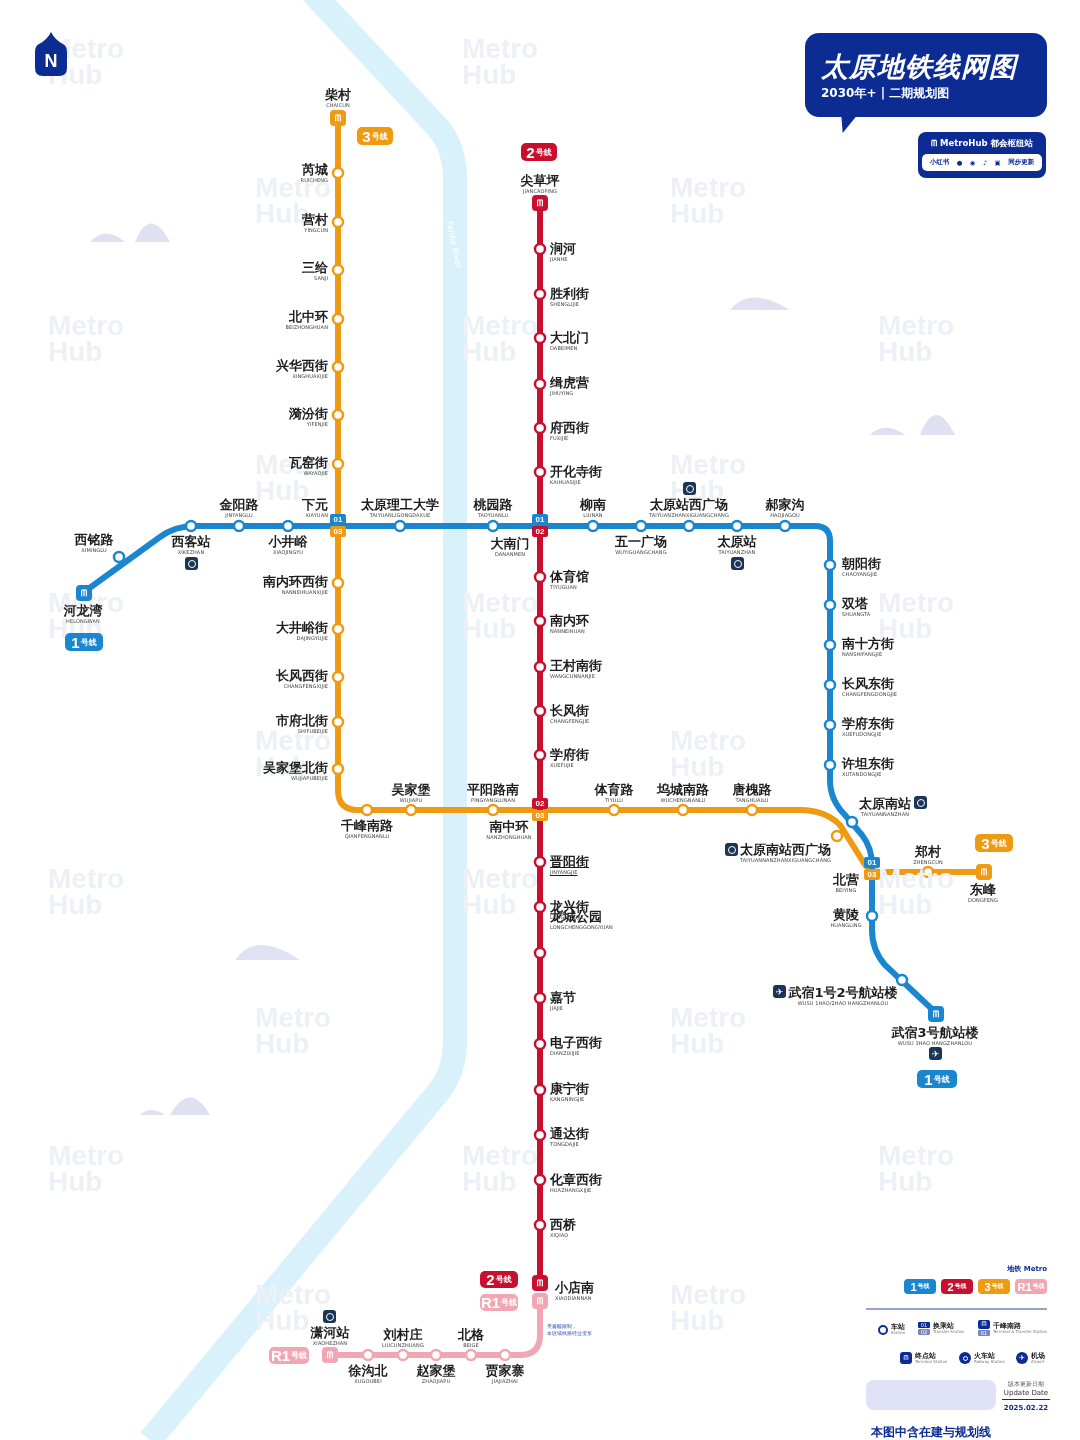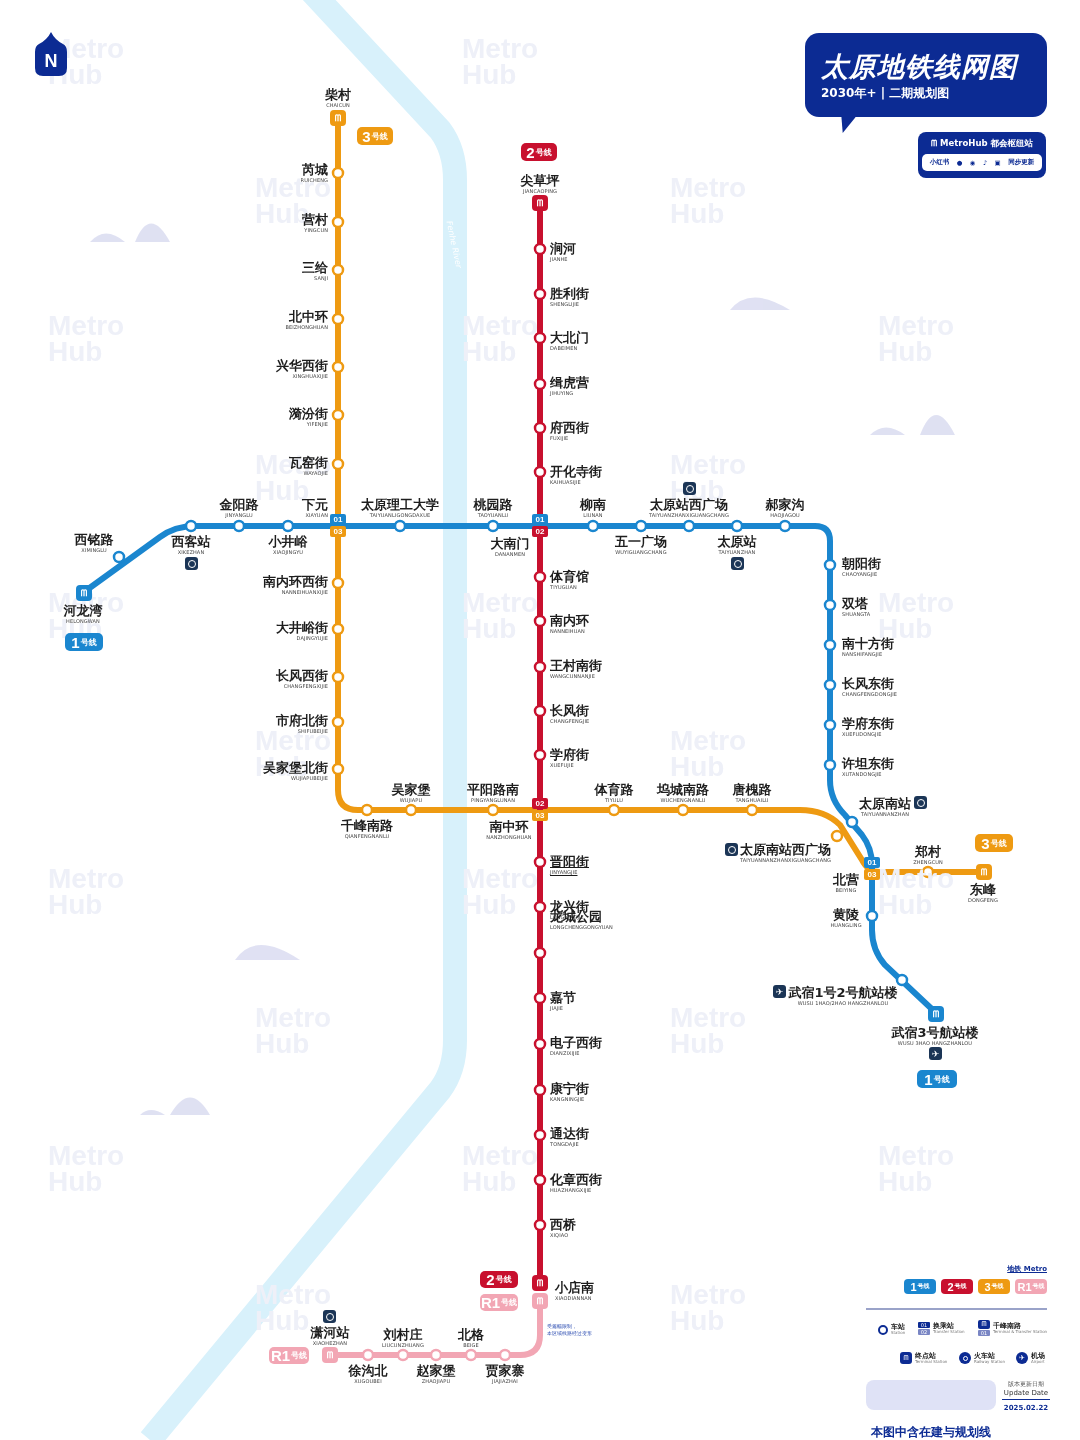--- a/index.html
+++ b/index.html
@@ -23,21 +23,21 @@
   .air-ic { position: absolute; width: 13px; height: 13px; border-radius: 3px; background: #1b3556; color: #fff; font-size: 9px; display: flex; align-items: center; justify-content: center; }
   #title-box { position: absolute; left: 805px; top: 33px; width: 242px; height: 84px; background: #0c2b93; border-radius: 14px; color: #fff; padding: 16px 16px; }
   #title-box .t1 { font-size: 27px; font-weight: 700; letter-spacing: 1px; font-style: italic; }
   #title-box .t2 { font-size: 12px; font-weight: 700; }
   #title-tail { position: absolute; left: 838px; top: 115px; width: 0; height: 0; border-left: 8px solid transparent; border-right: 8px solid transparent; border-top: 18px solid #0c2b93; transform: skewX(-20deg); }
   #brand-box { position: absolute; left: 918px; top: 132px; width: 128px; height: 46px; background: #0c2b93; border-radius: 8px; padding: 4px; color: #fff; }
   #brand-box .b1 { font-size: 8.5px; font-weight: 700; text-align: center; margin-top: 2px; }
   #brand-box .b2 { background: #fff; color: #0c2b93; border-radius: 5px; height: 17px; margin-top: 4px; font-size: 6.5px; font-weight: 700; display: flex; align-items: center; justify-content: space-around; padding: 0 4px; }
   #compass { position: absolute; left: 33px; top: 30px; width: 36px; height: 48px; }
   #legend { position: absolute; left: 860px; top: 1262px; width: 200px; height: 160px; }
-  #legend .hdr { position: absolute; right: 13px; top: 2px; font-size: 7px; color: #0c2b93; font-weight: 700; text-decoration: underline; }
+  #legend .hdr { position: absolute; right: 13px; top: 2px; font-size: 7px; color: #0c2b93; font-weight: 700; }
   #legend .lines { position: absolute; right: 13px; top: 17px; display: flex; gap: 5px; }
   #legend .lines .badge { position: relative; width: 32px; height: 15px; border-radius: 4px; }
   #legend .lines .badge .num { font-size: 11px; }
   #legend .lines .badge .lbl { font-size: 6px; }
   #legend .sep { position: absolute; left: 6px; right: 13px; top: 46px; height: 2px; background: #9aa3c9; }
   #legend .item { position: absolute; display: flex; align-items: center; gap: 3px; }
   #legend .item .lz { font-size: 7px; font-weight: 700; color: #1e1e1e; line-height: 1; }
   #legend .item .le { font-size: 4px; color: #777; line-height: 1; }
   #legend .note { position: absolute; left: 6px; top: 118px; width: 130px; height: 30px; background: #dfe2f6; border-radius: 8px; text-align: center; padding-top: 4px; }
   #legend .note .n1 { font-size: 12px; font-weight: 700; color: #0c2b93; margin-top: 40px; }

